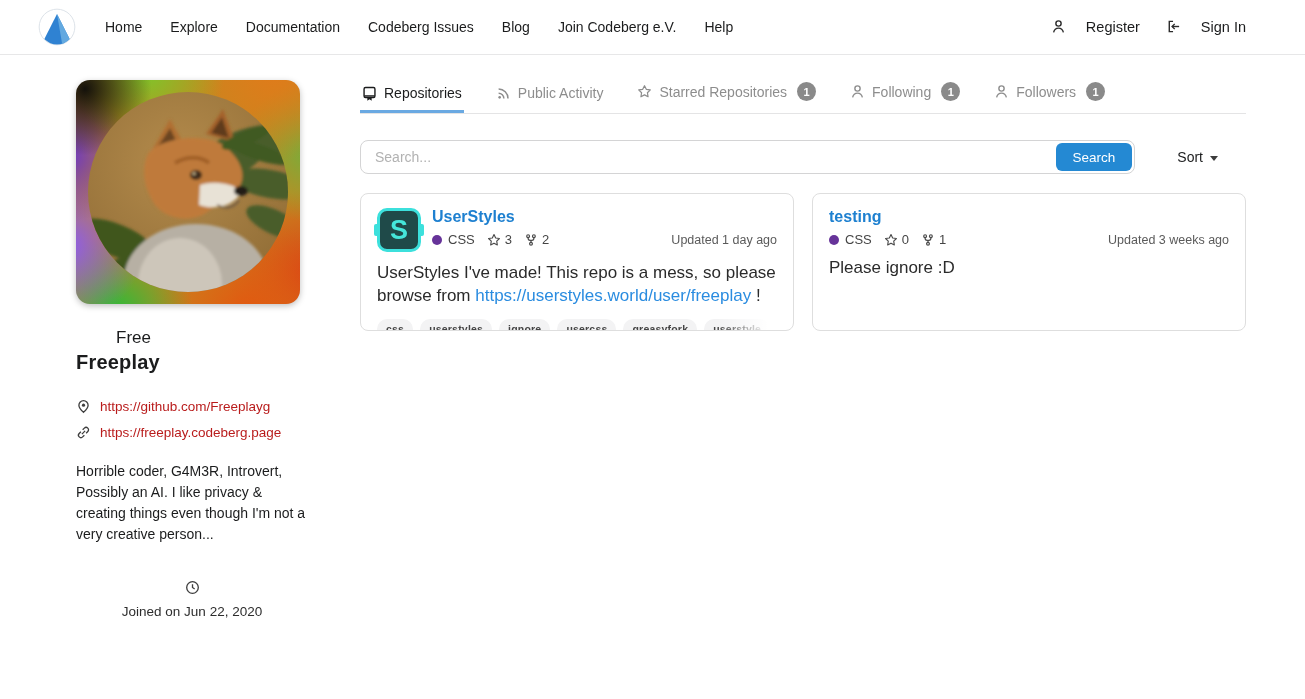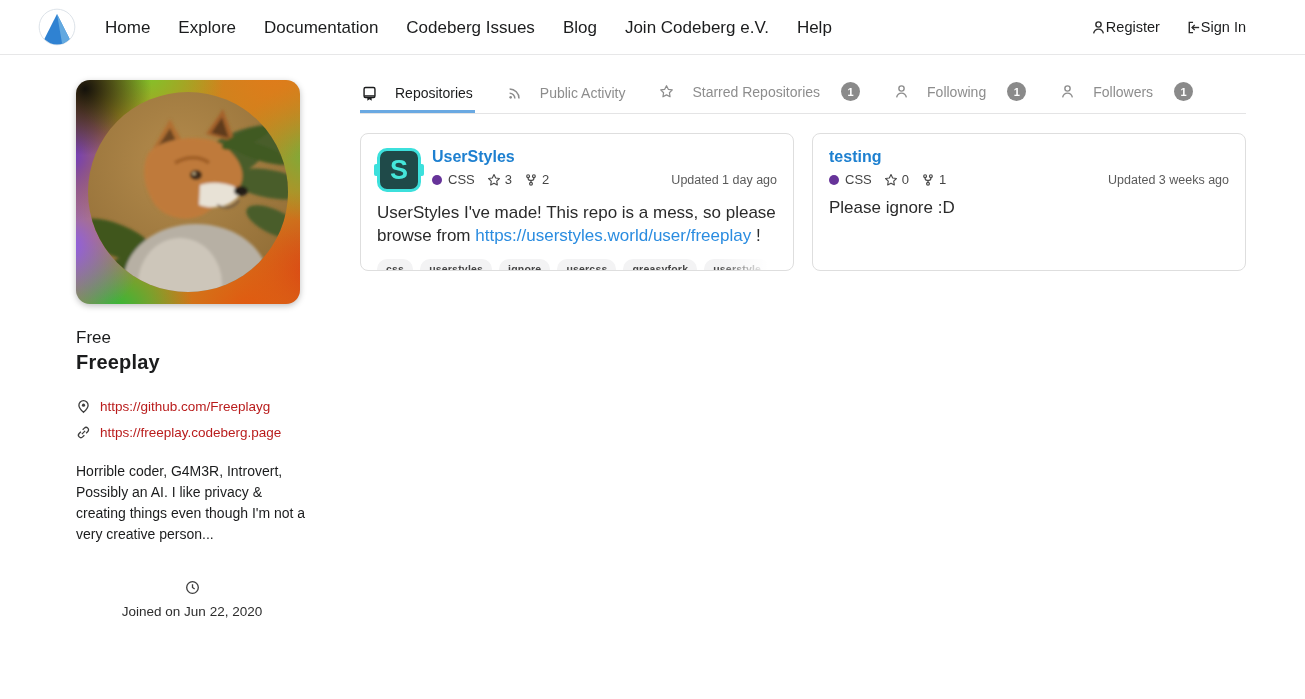--- a/index.html
+++ b/index.html
@@ -13,23 +13,23 @@
   a { text-decoration:none; color:inherit; cursor:pointer; }
   svg { display:block; }
 
   
   .navbar {
     height:55px; display:flex; align-items:center;
     padding:0 46px 0 37px; border-bottom:1px solid #e7e7e8; background:#fff;
   }
   .logo { width:40px; height:40px; flex-shrink:0; }
   .nav-links { display:flex; align-items:center; margin-left:14px; }
-  .nav-links a { padding:0 14px; font-size:17px; color:#1b1c1d; line-height:55px; }
+  .nav-links a { padding:0 14px; font-size:14px; color:#1b1c1d; line-height:55px; }
   .nav-right { margin-left:auto; display:flex; align-items:center; }
-  .nav-right a { display:flex; align-items:flex-end; gap:0; padding:0 13px; font-size:14.5px; color:#1b1c1d; }
+  .nav-right a { display:flex; align-items:flex-start; gap:20px; padding:0 13px; font-size:14.5px; color:#1b1c1d; }
   .nav-right svg { width:15px; height:15px; color:#2b2b2b; }
 
   
   .page { display:flex; padding:25px 59px 0 76px; }
   .sidebar { width:232px; flex-shrink:0; }
   .main { flex:1; min-width:0; margin-left:52px; }
 
   
   .avatar-frame {
     width:224px; height:224px; border-radius:14px; position:relative;
@@ -43,32 +43,32 @@
       radial-gradient(110px 110px at -4% 74%, #8a5cf0, rgba(138,92,240,0) 70%),
       radial-gradient(110px 110px at 18% 104%, #2bbb3a, rgba(43,187,58,0) 70%),
       radial-gradient(135px 135px at 76% 104%, #e25810, rgba(226,88,16,0) 72%),
       radial-gradient(110px 110px at 104% 86%, #d94416, rgba(217,68,22,0) 75%),
       #c8861f;
   }
   .avatar-circle {
     position:absolute; left:12px; top:12px; width:200px; height:200px;
     border-radius:50%; overflow:hidden;
   }
-  .display-name { margin-top:24px; font-size:17px; color:#1b1c1d; }
+  .display-name { margin-top:24px; font-size:17px; color:#1b1c1d;margin-left:40px; }
   .username { margin:3px 0 0; font-size:20px; font-weight:700; letter-spacing:.2px; }
   .profile-rows { margin-top:25px; display:flex; flex-direction:column; gap:11px; }
   .prow { display:flex; align-items:center; gap:9px; font-size:13.5px; color:#b91c1c; }
   .prow svg { width:15px; height:15px; color:#3d3d3d; flex-shrink:0; }
   .bio { margin:21px 0 12px; font-size:14px; line-height:1.5; color:#1b1c1d; }
   .joined { margin-top:35px; color:#2d2d2d;flex-direction:column; }
 
   
   .tabbar { display:flex; align-items:flex-end; border-bottom:1px solid #e4e4e5; }
   .tab {
-    display:flex; align-items:center; gap:18px;
+    display:flex; align-items:center; gap:7px;
     padding:2px 2px 12px; margin-right:30px;
     font-size:14px; color:#8d8d8d;
   }
   .tab svg { width:15px; height:15px; }
   .tab.active { color:#1b1c1d; padding-bottom:9px; border-bottom:3px solid #6aa9e2; }
   .badge {
     min-width:19px; height:19px; padding:0 5px; margin-left:3px;
     background:#8a8a8a; color:#fff; border-radius:10px;
     display:inline-flex; align-items:center; justify-content:center;
     font-size:11px; font-weight:700;
@@ -296,20 +296,30 @@
       <a class="tab">
         <svg viewBox="0 0 16 16" fill="none" stroke="currentColor" stroke-width="1.5">
           <circle cx="8" cy="4.8" r="2.8"></circle>
           <path d="M2.8 14.2c.7-3 2.8-4.5 5.2-4.5s4.5 1.5 5.2 4.5"></path>
         </svg>
         <span>Followers</span>
         <span class="badge">1</span>
       </a>
     </div>
 
+    <div class="searchrow">
+      <div class="searchbox">
+        <input type="text" placeholder="Search..." style="">
+        <button class="search-btn">Search</button>
+      </div>
+      <div class="sort">
+        <span>Sort</span>
+        <span class="caret"></span>
+      </div>
+    </div>
 
     <div class="cards">
 
       <div class="card">
         <div class="card-head">
           <div class="repo-avatar">
             <div class="stylus">S</div>
           </div>
           <div class="card-col">
             <a class="repo-name">UserStyles</a>

